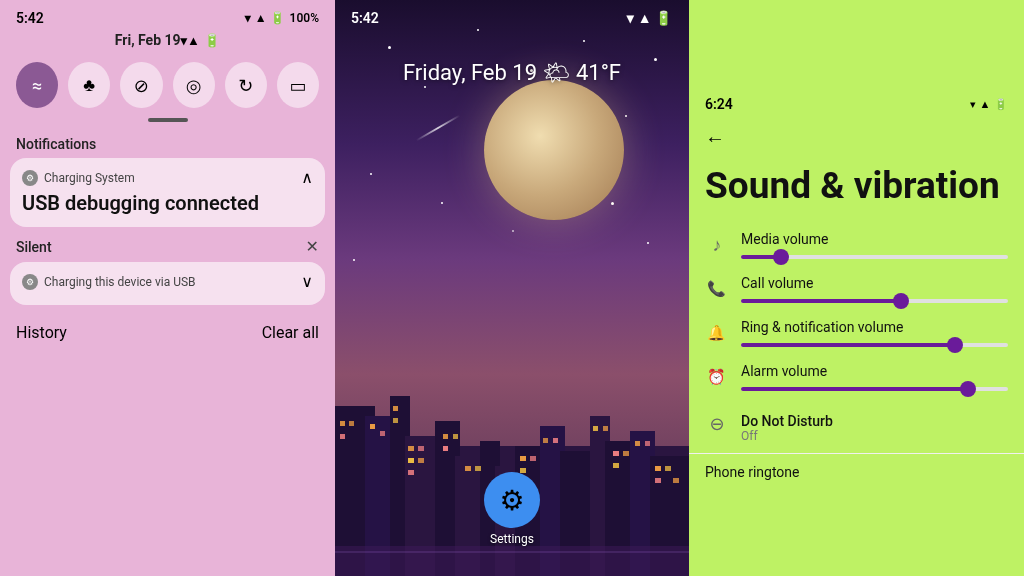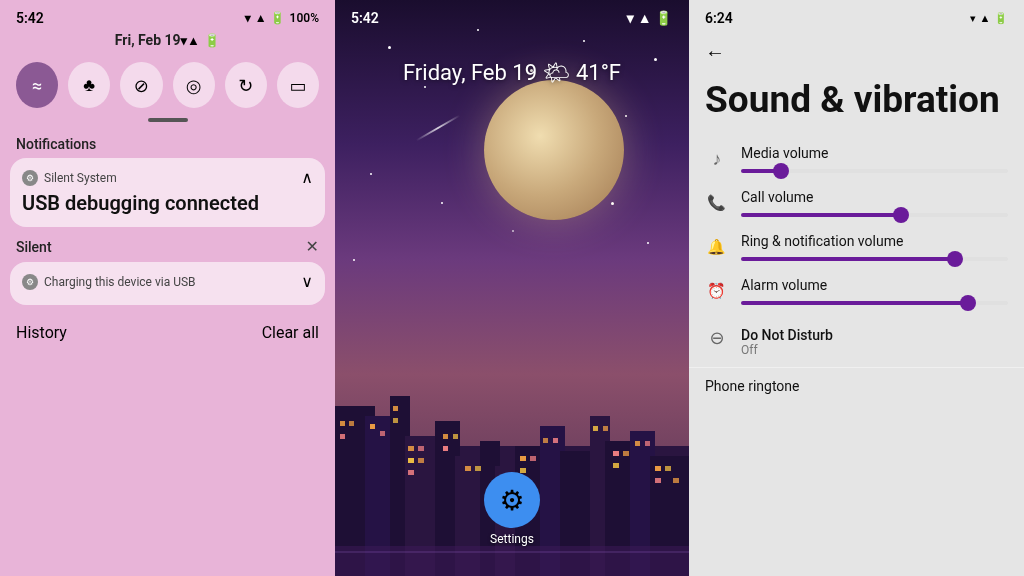--- a/index.html
+++ b/index.html
@@ -248,24 +248,25 @@
     .building-svg {
       position: absolute;
       bottom: 0;
       width: 100%;
     }
 
     
     .panel-sound {
       width: 335px;
       height: 576px;
-      background: #e5e5e5;
+      background: #bef264;
       display: flex;
       flex-direction: column;
       overflow: hidden;
+      justify-content: center;
     }
 
     .sound-status-bar {
       display: flex;
       justify-content: space-between;
       align-items: center;
       padding: 10px 16px 4px;
       font-size: 13px;
       font-weight: 500;
     }
@@ -402,21 +403,21 @@
   <div class="handle-bar"></div>
 
   <div class="notif-section-label">Notifications</div>
 
   <div class="notif-card">
     <div class="notif-card-header">
       <div class="notif-card-app">
         <div class="notif-app-icon">
           <span>⚙</span>
         </div>
-        <span>Silent System</span>
+        <span>Charging System</span>
       </div>
       <span>∧</span>
     </div>
     <div class="notif-card-title">USB debugging connected</div>
   </div>
 
   <div class="notif-silent-header">
     <span class="notif-silent-label">Silent</span>
     <span class="notif-silent-close">✕</span>
   </div>

